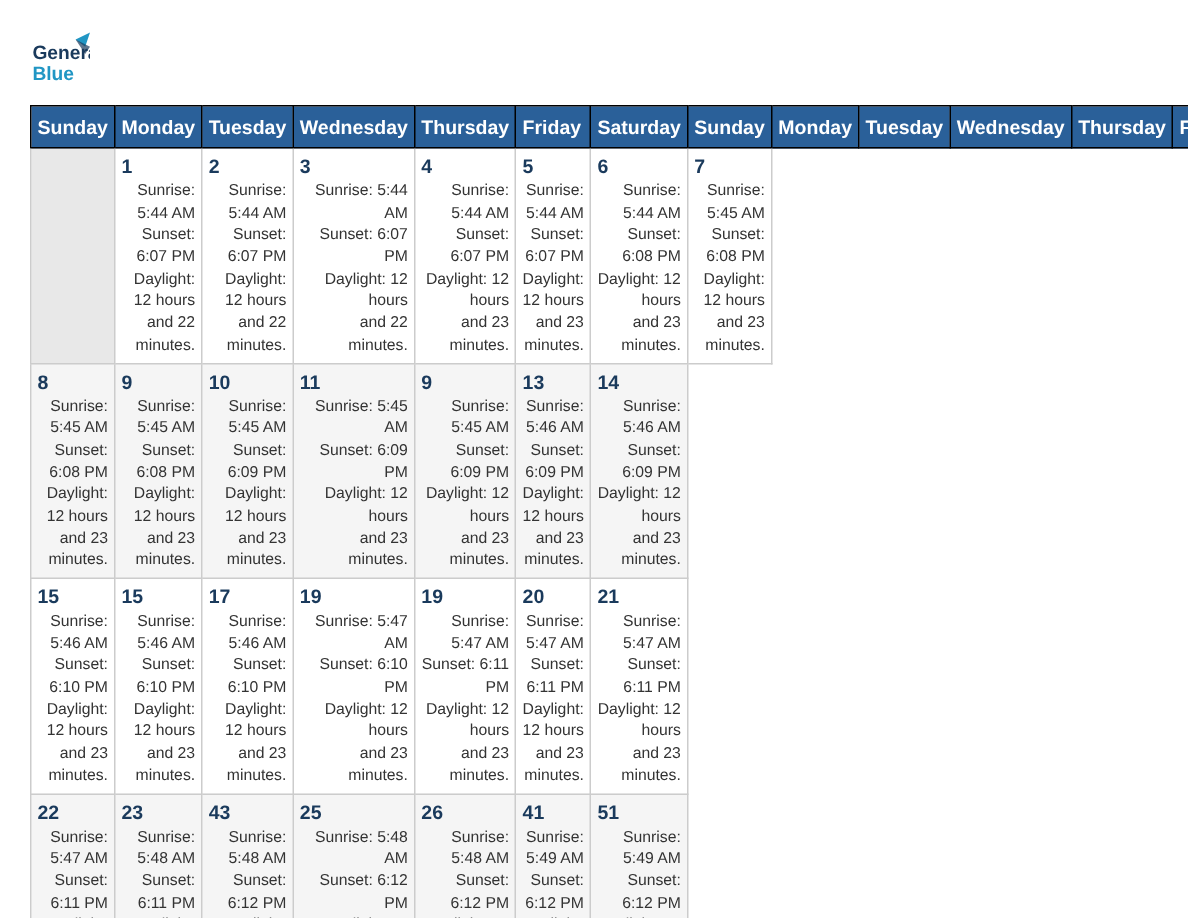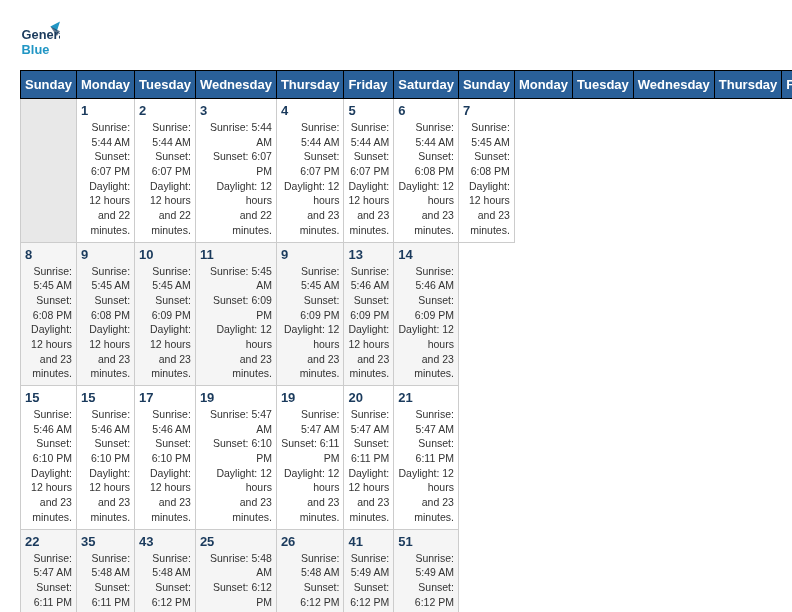--- a/index.html
+++ b/index.html
@@ -207,21 +207,21 @@
           <span class="day-num">21</span>
           <div class="day-info">Sunrise: 5:47 AM<br>Sunset: 6:11 PM<br>Daylight: 12 hours<br>and 23 minutes.</div>
         </td>
       </tr>
       <tr>
         <td>
           <span class="day-num">22</span>
           <div class="day-info">Sunrise: 5:47 AM<br>Sunset: 6:11 PM<br>Daylight: 12 hours<br>and 23 minutes.</div>
         </td>
         <td>
-          <span class="day-num">35</span>
+          <span class="day-num">23</span>
           <div class="day-info">Sunrise: 5:48 AM<br>Sunset: 6:11 PM<br>Daylight: 12 hours<br>and 23 minutes.</div>
         </td>
         <td>
           <span class="day-num">43</span>
           <div class="day-info">Sunrise: 5:48 AM<br>Sunset: 6:12 PM<br>Daylight: 12 hours<br>and 23 minutes.</div>
         </td>
         <td>
           <span class="day-num">25</span>
           <div class="day-info">Sunrise: 5:48 AM<br>Sunset: 6:12 PM<br>Daylight: 12 hours<br>and 23 minutes.</div>
         </td>

